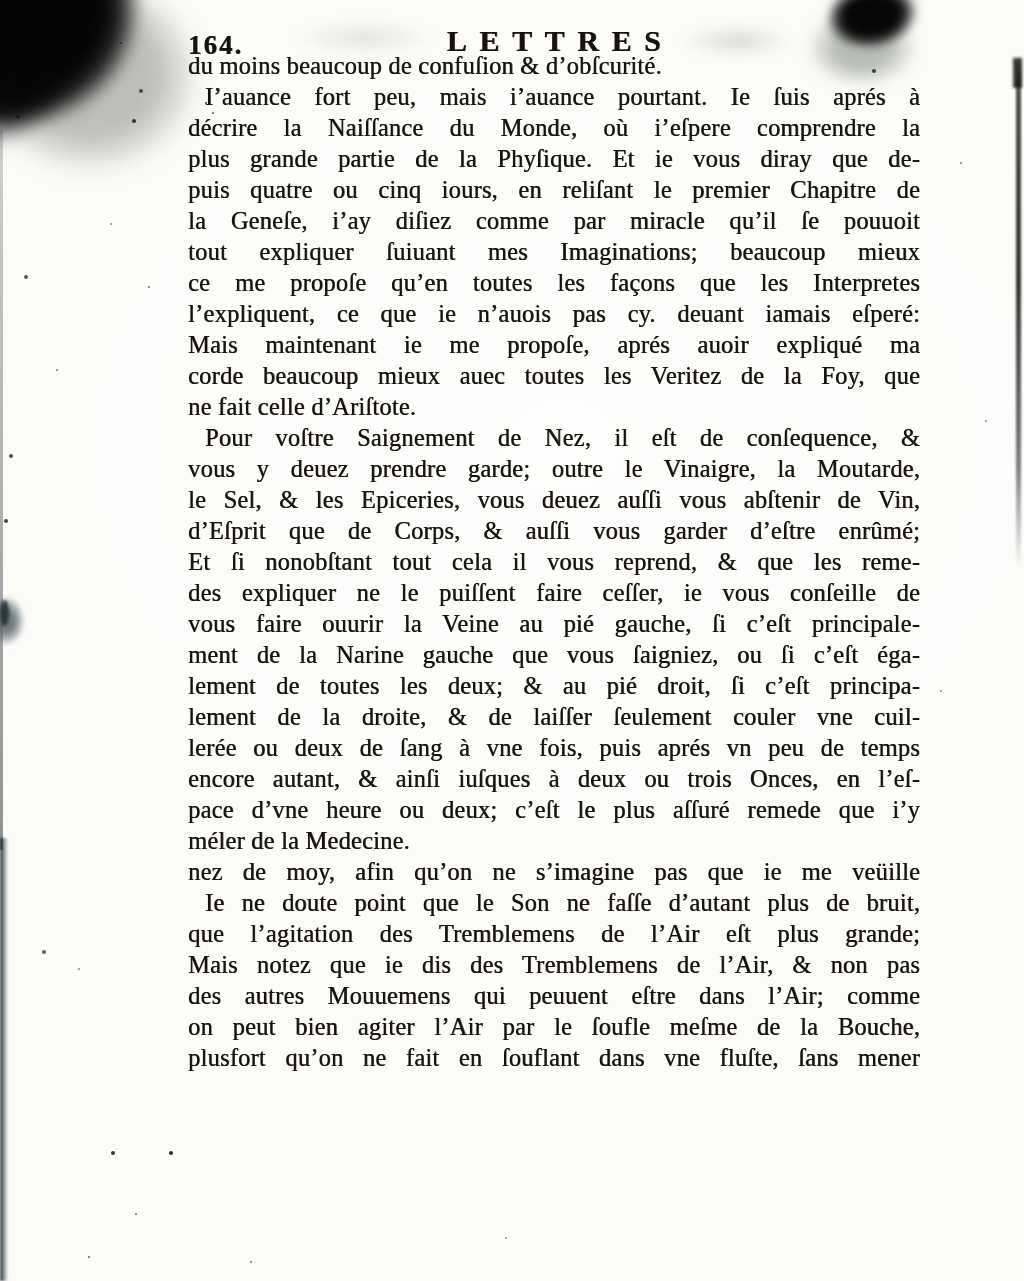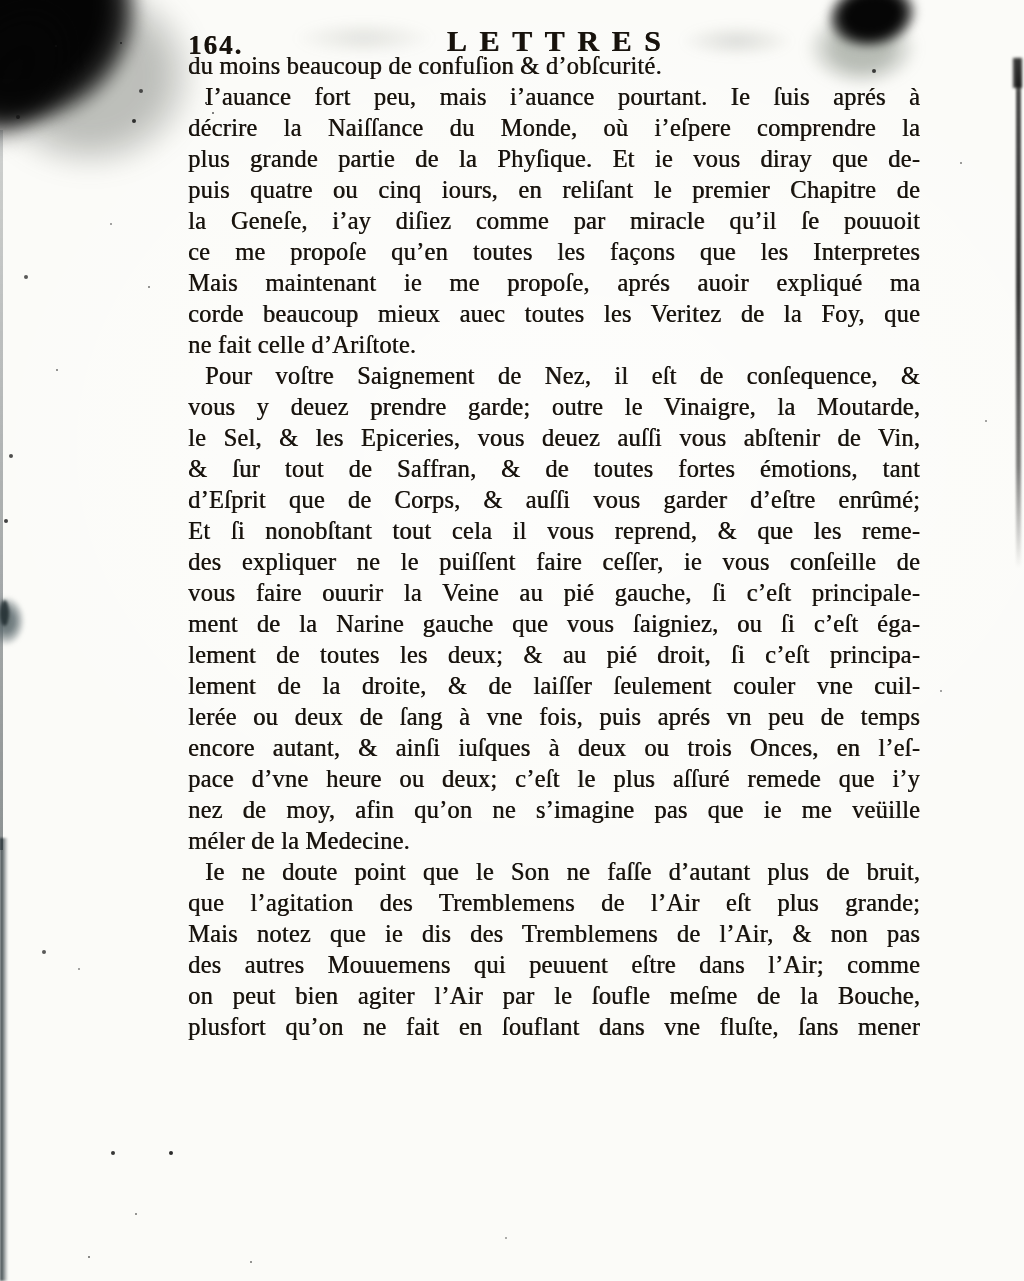--- a/index.html
+++ b/index.html
@@ -149,40 +149,41 @@
   <div class="page-number">164.</div>
   <div class="running-header">LETTRES</div>
 
   <div class="text-block">
       <div class="line">du moins beaucoup de confuſion &amp; d’obſcurité.</div>
       <div class="line indent just">I’auance fort peu, mais i’auance pourtant. Ie ſuis aprés à</div>
       <div class="line just">décrire la Naiſſance du Monde, où i’eſpere comprendre la</div>
       <div class="line just">plus grande partie de la Phyſique. Et ie vous diray que de-</div>
       <div class="line just">puis quatre ou cinq iours, en reliſant le premier Chapitre de</div>
       <div class="line just">la Geneſe, i’ay diſiez comme par miracle qu’il ſe pouuoit</div>
+      <div class="line just">tout expliquer ſuiuant mes Imaginations; beaucoup mieux</div>
       <div class="line just">ce me propoſe qu’en toutes les façons que les Interpretes</div>
+      <div class="line just">l’expliquent, ce que ie n’auois pas cy. deuant iamais eſperé:</div>
       <div class="line just">Mais maintenant ie me propoſe, aprés auoir expliqué ma</div>
       <div class="line just">corde beaucoup mieux auec toutes les Veritez de la Foy, que</div>
       <div class="line">ne fait celle d’Ariſtote.</div>
       <div class="line indent just">Pour voſtre Saignement de Nez, il eſt de conſequence, &amp;</div>
       <div class="line just">vous y deuez prendre garde; outre le Vinaigre, la Moutarde,</div>
       <div class="line just">le Sel, &amp; les Epiceries, vous deuez auſſi vous abſtenir de Vin,</div>
-      <div class="line just">&amp; ſur tout de Saffran, &amp; de toutes fortes émotions, tant</div>
       <div class="line just">d’Eſprit que de Corps, &amp; auſſi vous garder d’eſtre enrûmé;</div>
       <div class="line just">Et ſi nonobſtant tout cela il vous reprend, &amp; que les reme-</div>
       <div class="line just">des expliquer ne le puiſſent faire ceſſer, ie vous conſeille de</div>
       <div class="line just">vous faire ouurir la Veine au pié gauche, ſi c’eſt principale-</div>
       <div class="line just">ment de la Narine gauche que vous ſaigniez, ou ſi c’eſt éga-</div>
       <div class="line just">lement de toutes les deux; &amp; au pié droit, ſi c’eſt principa-</div>
       <div class="line just">lement de la droite, &amp; de laiſſer ſeulement couler vne cuil-</div>
       <div class="line just">lerée ou deux de ſang à vne fois, puis aprés vn peu de temps</div>
       <div class="line just">encore autant, &amp; ainſi iuſques à deux ou trois Onces, en l’eſ-</div>
       <div class="line just">pace d’vne heure ou deux; c’eſt le plus aſſuré remede que i’y</div>
+      <div class="line">méler de la Medecine.</div>
       <div class="line just">nez de moy, afin qu’on ne s’imagine pas que ie me veüille</div>
-      <div class="line">méler de la Medecine.</div>
       <div class="line indent just">Ie ne doute point que le Son ne faſſe d’autant plus de bruit,</div>
       <div class="line just">que l’agitation des Tremblemens de l’Air eſt plus grande;</div>
       <div class="line just">Mais notez que ie dis des Tremblemens de l’Air, &amp; non pas</div>
       <div class="line just">des autres Mouuemens qui peuuent eſtre dans l’Air; comme</div>
       <div class="line just">on peut bien agiter l’Air par le ſoufle meſme de la Bouche,</div>
       <div class="line just">plusfort qu’on ne fait en ſouflant dans vne fluſte, ſans mener</div>
     </div>
 
   <div class="artifact blot-tl-fringe"></div>
   <div class="artifact blot-tl-core"></div>

